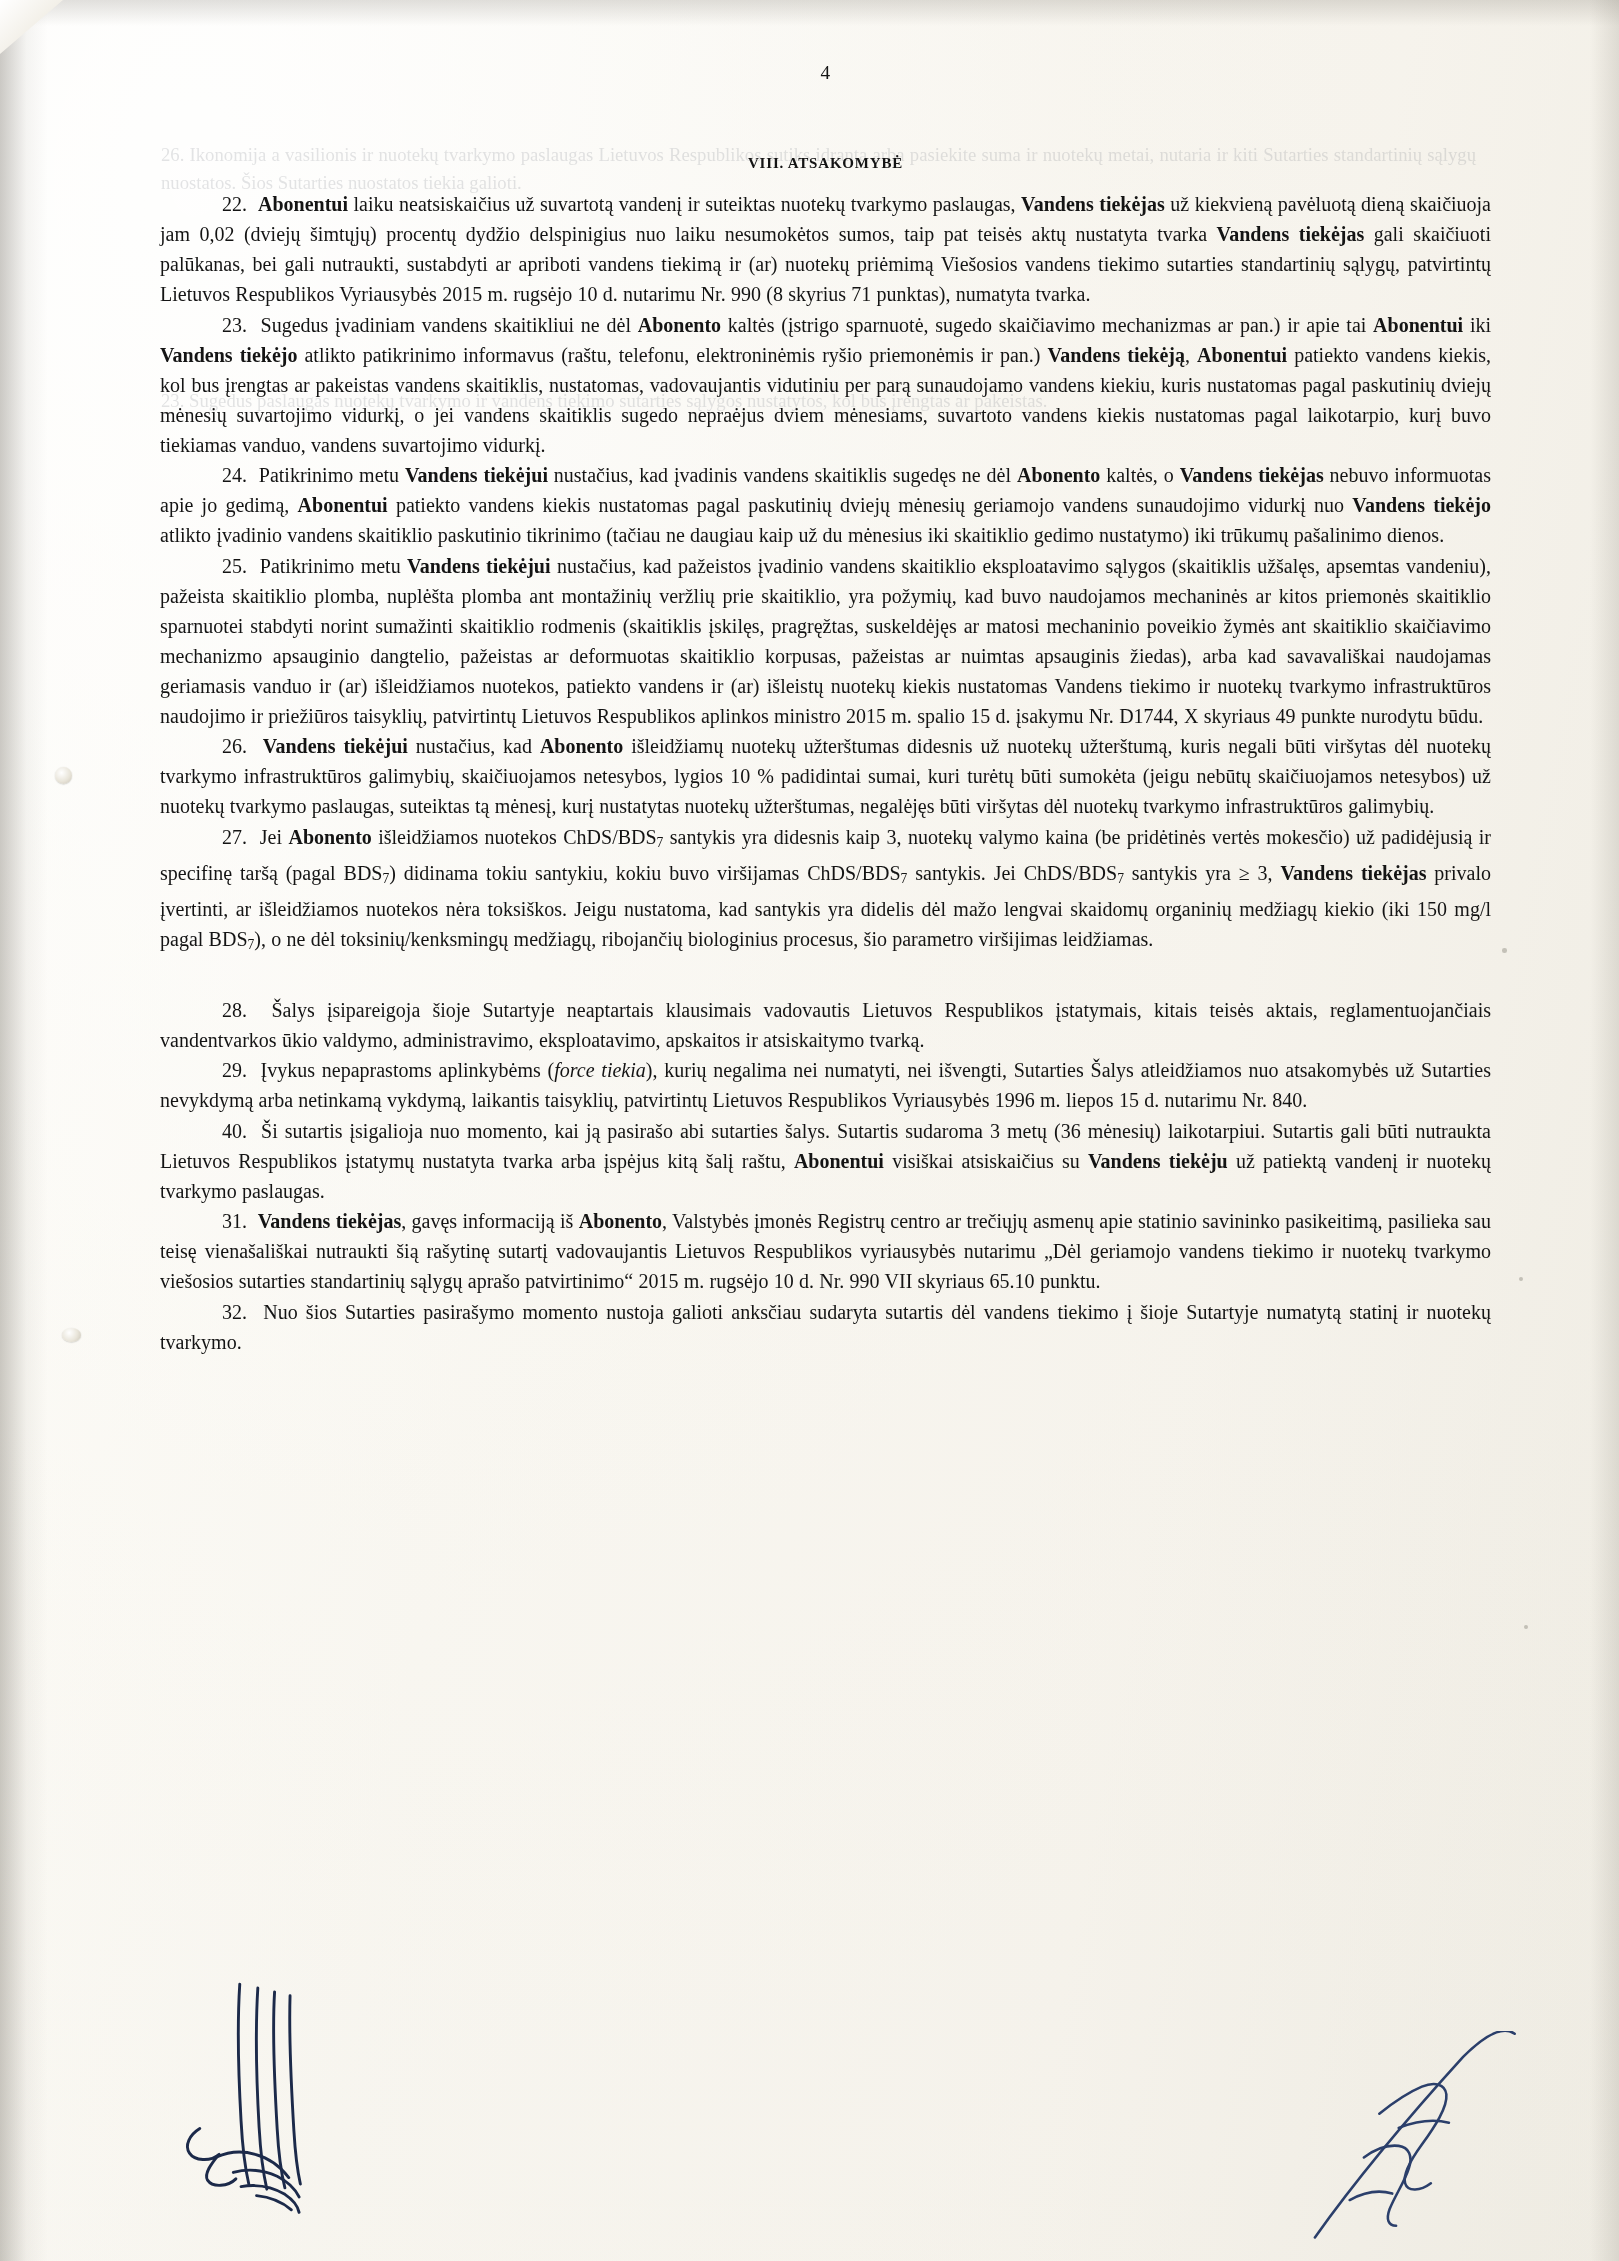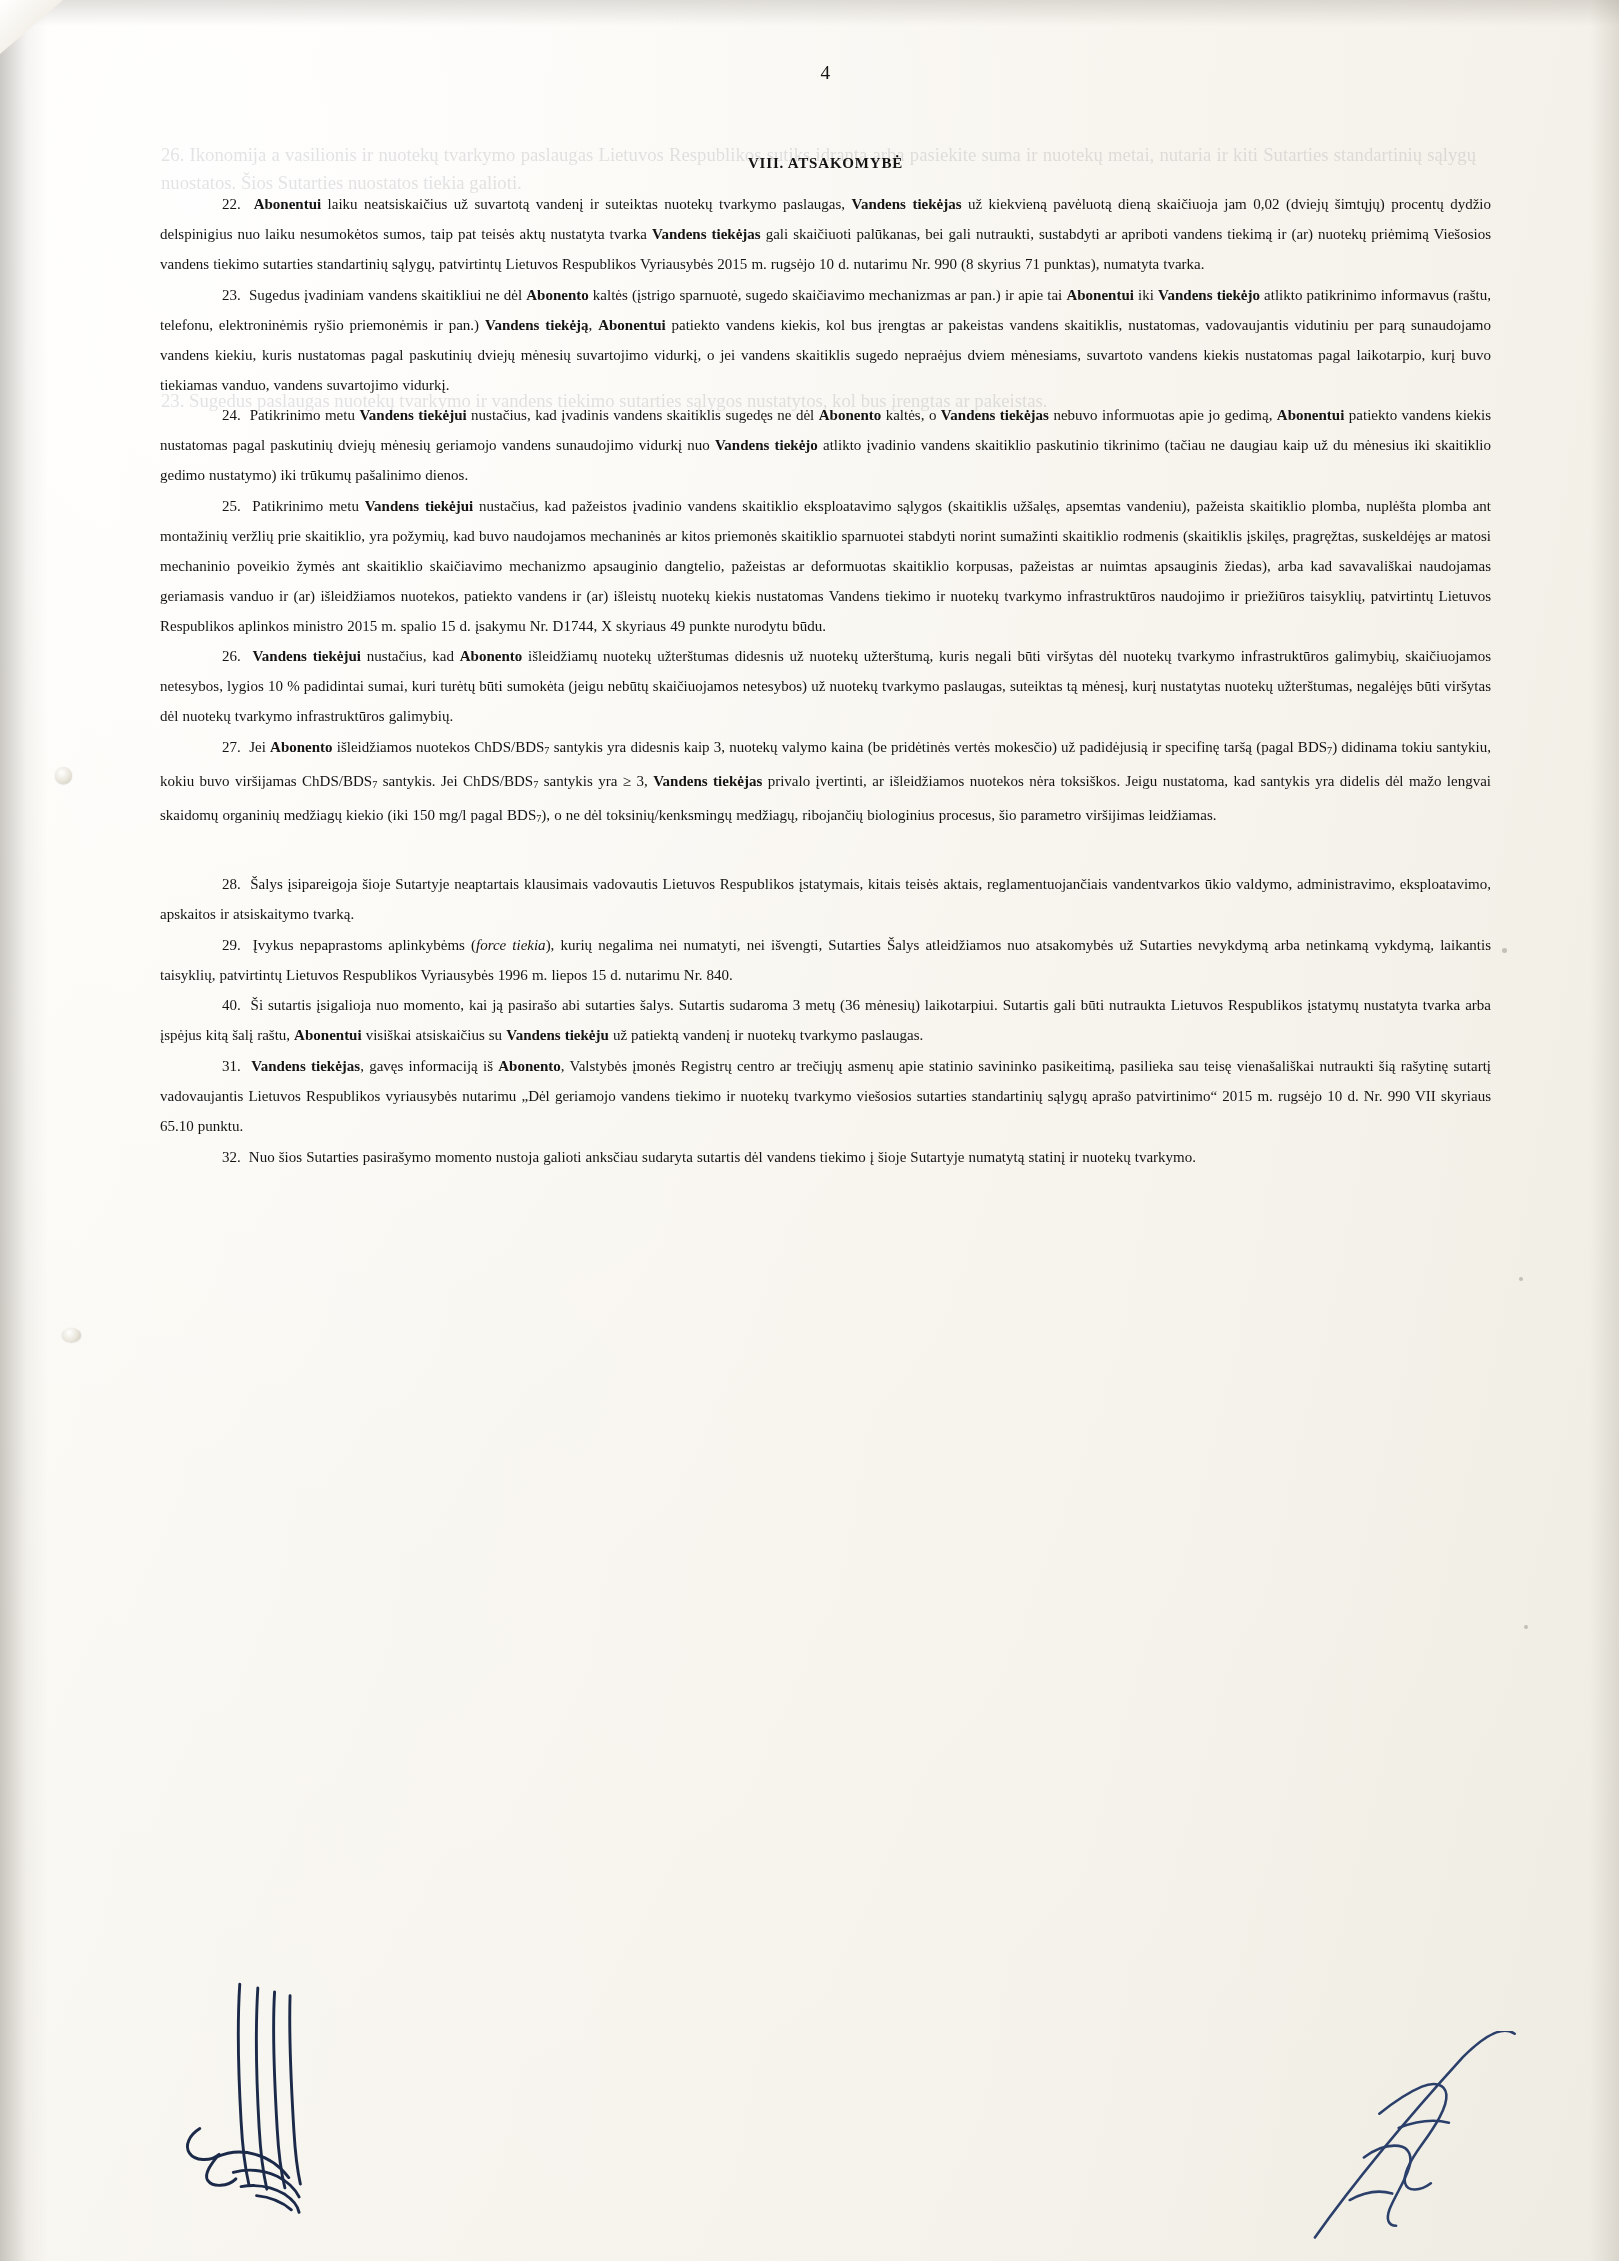--- a/index.html
+++ b/index.html
@@ -74,21 +74,21 @@
     text-align: center;
     font-size: 15px;
     font-weight: bold;
     letter-spacing: 0.8px;
     margin: 0 0 17px 0;
     font-family: "Liberation Serif", serif;
   }
 
   p.para {
     margin: 0 0 0.6px 0;
-    font-size: 15px;
+    font-size: 20px;
     line-height: 30px;
     text-align: justify;
     text-justify: inter-word;
     text-indent: 62px;
     word-spacing: 0.3px;
   }
 
   b { font-weight: bold; }
   i { font-style: italic; }
   sub { font-size: 0.68em; vertical-align: -0.22em; }

